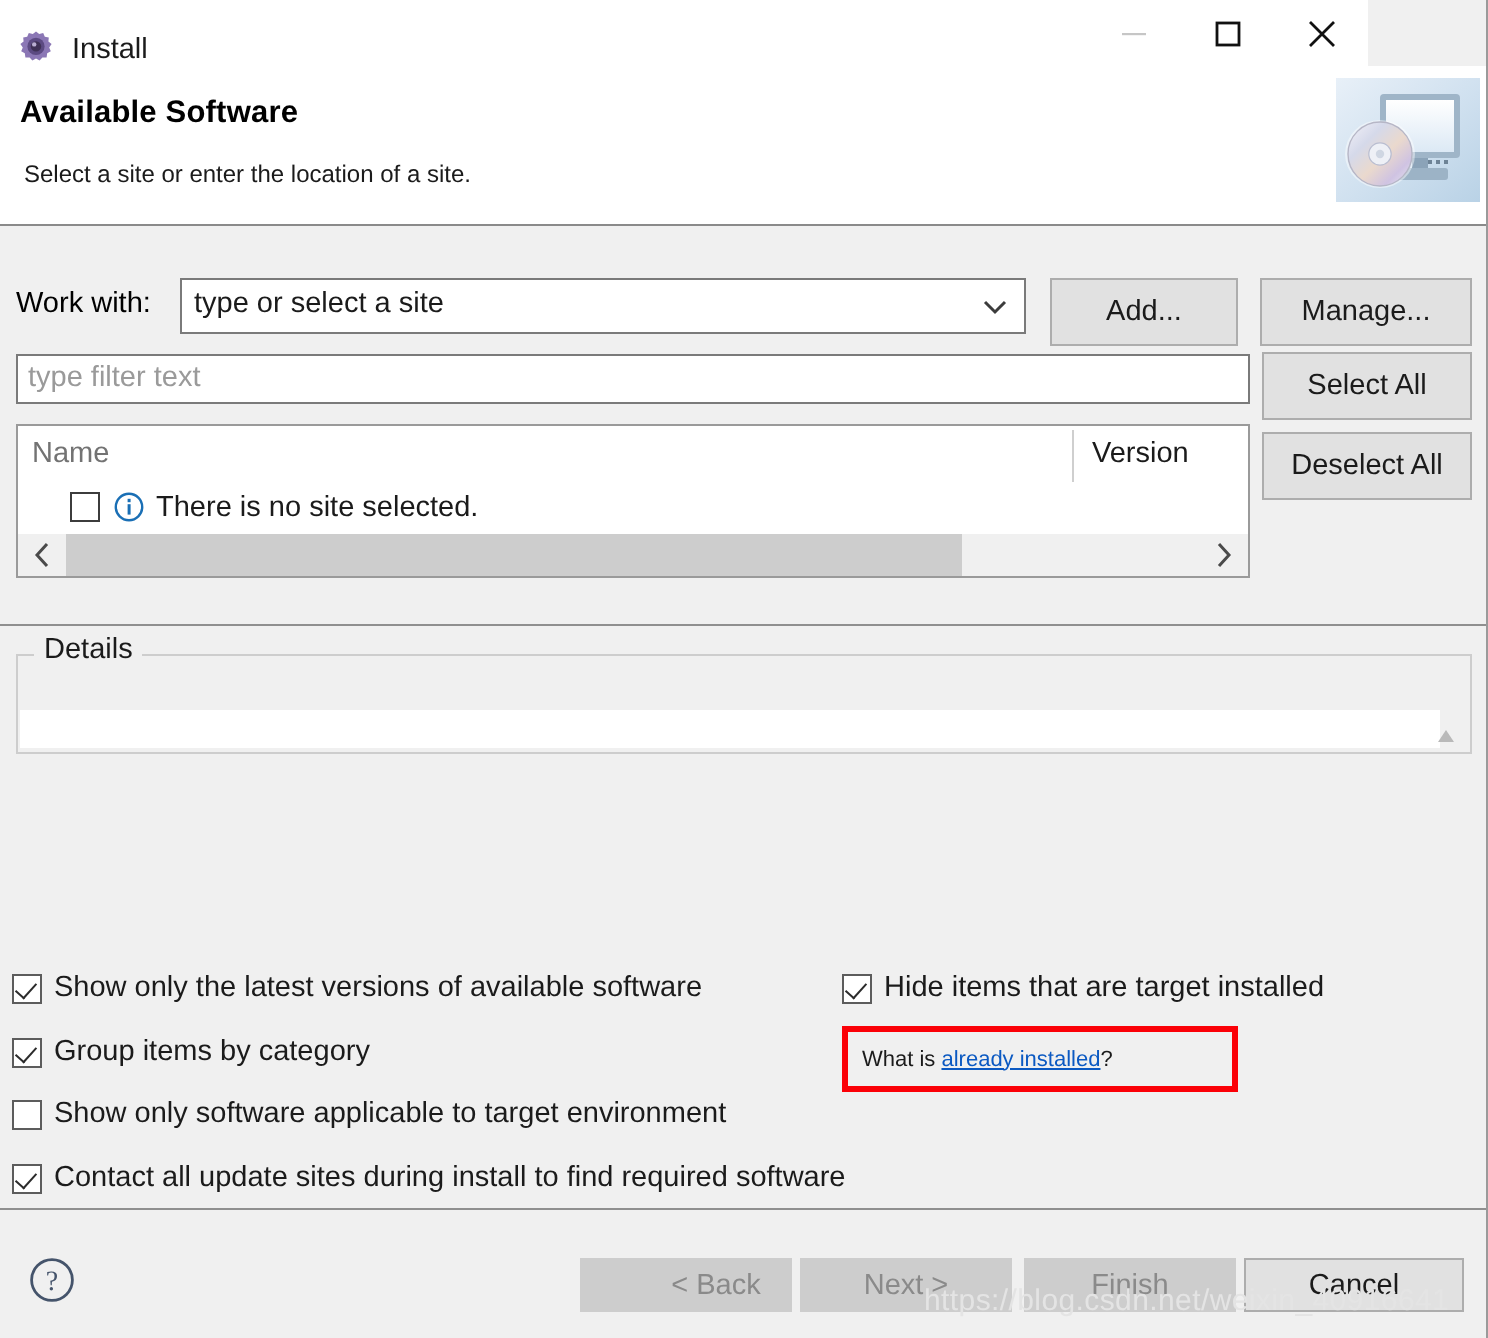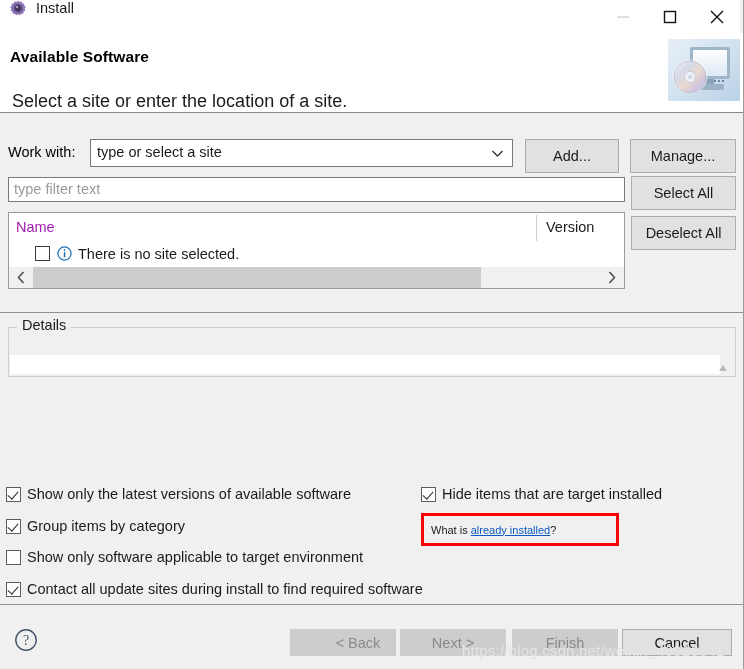--- a/index.html
+++ b/index.html
@@ -22,24 +22,24 @@
     height: 669px;
     box-sizing: border-box;
     border-right: 1px solid #9a9a9a;
     background: #f0f0f0;
   }
 
   
   .titlebar {
     position: absolute;
     left: 0; top: 0;
-    width: 740px; height: 33px;
-    background: #ffffff;
-    display: flex;
-    align-items: flex-start;
+    width: 684px; height: 33px;
+    background: #ffffff;
+    display: flex;
+    align-items: flex-end;
   }
   .titlebar-icon {
     margin-left: 9px;
     width: 18px; height: 18px;
     position: relative;
     flex: none;
   }
   .titlebar-title {
     margin-left: 9px;
     font-size: 14.5px;
@@ -73,23 +73,22 @@
     position: absolute;
     left: 10px; top: 15px;
     font-size: 15.5px;
     font-weight: bold;
     color: #000;
     letter-spacing: .1px;
   }
   .header-sub {
     position: absolute;
     left: 12px; top: 47px;
-    font-size: 18px;
-    color: #1b1b1b;
-    margin-top: 11px;
+    font-size: 12px;
+    color: #1b1b1b;
   }
   .header-art {
     position: absolute;
     right: 3px; top: 6px;
     width: 72px; height: 62px;
   }
 
   
   .body {
     position: absolute;
@@ -194,21 +193,21 @@
   }
   .table-head {
     position: relative;
     height: 29px;
     background: #ffffff;
   }
   .th-name {
     position: absolute;
     left: 7px; top: 6px;
     font-size: 14.5px;
-    color: #a21caf;
+    color: #737373;
   }
   .th-version {
     position: absolute;
     left: 537px; top: 6px;
     font-size: 14.5px;
     color: #1b1b1b;
   }
   .th-sep {
     position: absolute;
     left: 527px; top: 2px;

